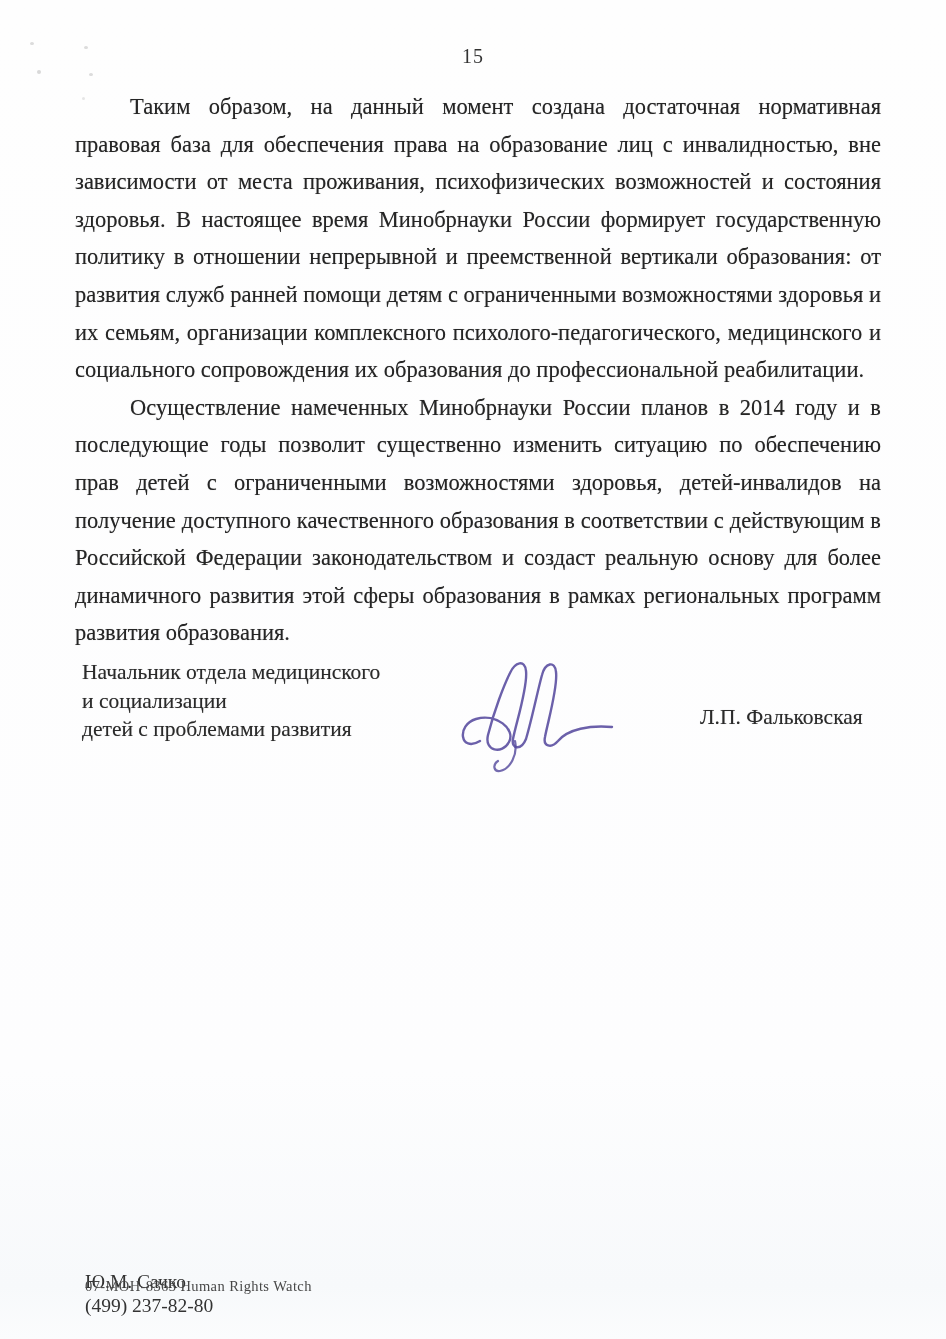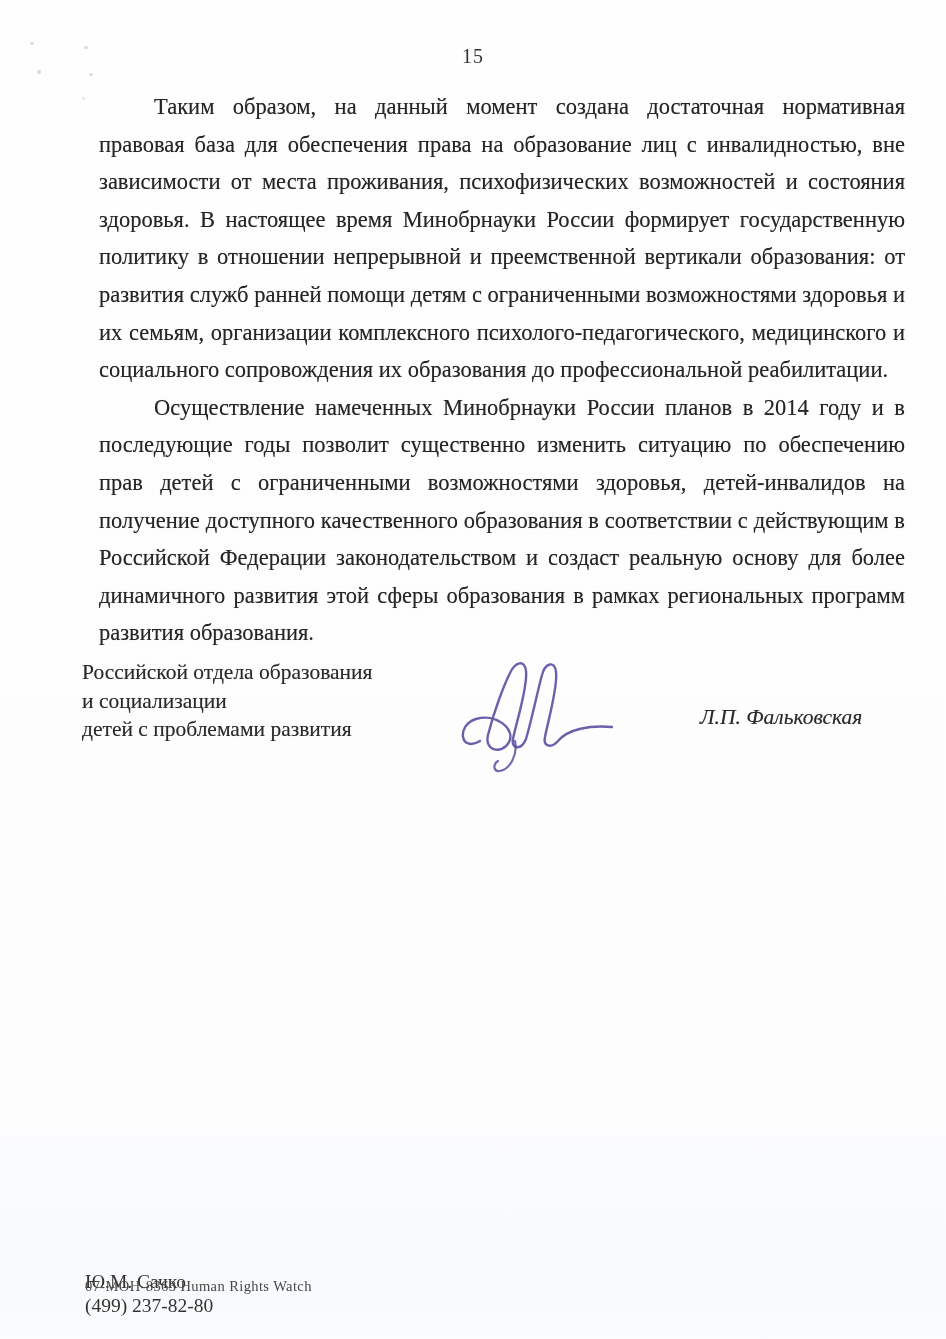--- a/index.html
+++ b/index.html
@@ -27,21 +27,20 @@
   .body-text {
     position: absolute;
     left: 75px;
     top: 88px;
     width: 806px;
     font-size: 22.5px;
     line-height: 37.6px;
     text-align: justify;
     color: #252525;
     text-shadow: 0 0 0.7px rgba(40,40,40,0.45);
-    margin-left: 24px;
   }
   .body-text p {
     margin: 0;
     text-indent: 55px;
   }
   .signature-title {
     position: absolute;
     left: 82px;
     top: 658px;
     font-size: 21.5px;
@@ -54,21 +53,20 @@
     left: 452px;
     top: 645px;
   }
   .signature-name {
     position: absolute;
     left: 700px;
     top: 705px;
     font-size: 21.5px;
     color: #2a2a2a;
     text-shadow: 0 0 0.7px rgba(40,40,40,0.4);
-    font-style: italic;
   }
   .contact-block {
     position: absolute;
     left: 85px;
     top: 1270px;
     font-size: 19.5px;
     line-height: 23.5px;
     color: #333;
   }
   .footer-stamp {
@@ -104,21 +102,21 @@
   <div class="artifact a5"></div>
 
   <div class="page-number">15</div>
 
   <div class="body-text">
     <p>Таким образом, на данный момент создана достаточная нормативная правовая база для обеспечения права на образование лиц с инвалидностью, вне зависимости от места проживания, психофизических возможностей и состояния здоровья. В настоящее время Минобрнауки России формирует государственную политику в отношении непрерывной и преемственной вертикали образования: от развития служб ранней помощи детям с ограниченными возможностями здоровья и их семьям, организации комплексного психолого-педагогического, медицинского и социального сопровождения их образования до профессиональной реабилитации.</p>
     <p>Осуществление намеченных Минобрнауки России планов в 2014 году и в последующие годы позволит существенно изменить ситуацию по обеспечению прав детей с ограниченными возможностями здоровья, детей-инвалидов на получение доступного качественного образования в соответствии с действующим в Российской Федерации законодательством и создаст реальную основу для более динамичного развития этой сферы образования в рамках региональных программ развития образования.</p>
   </div>
 
   <div class="signature-title">
-    <div>Российской отдела образования</div>
+    <div>Начальник отдела медицинского</div>
     <div>и социализации</div>
     <div>детей с проблемами развития</div>
   </div>
 
   <div class="signature-scribble">
     <svg width="178" height="138" viewBox="0 0 178 138" fill="none" xmlns="http://www.w3.org/2000/svg">
       <path d="M28 96 C 8 108, 4 80, 24 74 C 44 68, 64 84, 57 97 C 50 110, 32 106, 36 90 C 42 66, 52 40, 58 28 C 63 17, 73 14, 74 26 C 76 42, 64 78, 61 94 C 59 104, 69 106, 74 94 C 80 74, 86 44, 90 30 C 93 18, 103 15, 104 27 C 106 42, 96 76, 93 92 C 91 101, 99 104, 106 96 C 116 84, 138 80, 160 82" stroke="#564a9e" stroke-width="2.4" stroke-linecap="round" opacity="0.88"></path>
       <path d="M63 96 C 66 110, 58 124, 48 126 C 42 127, 40 120, 46 116" stroke="#564a9e" stroke-width="2.2" stroke-linecap="round" opacity="0.82"></path>
     </svg>
   </div>

